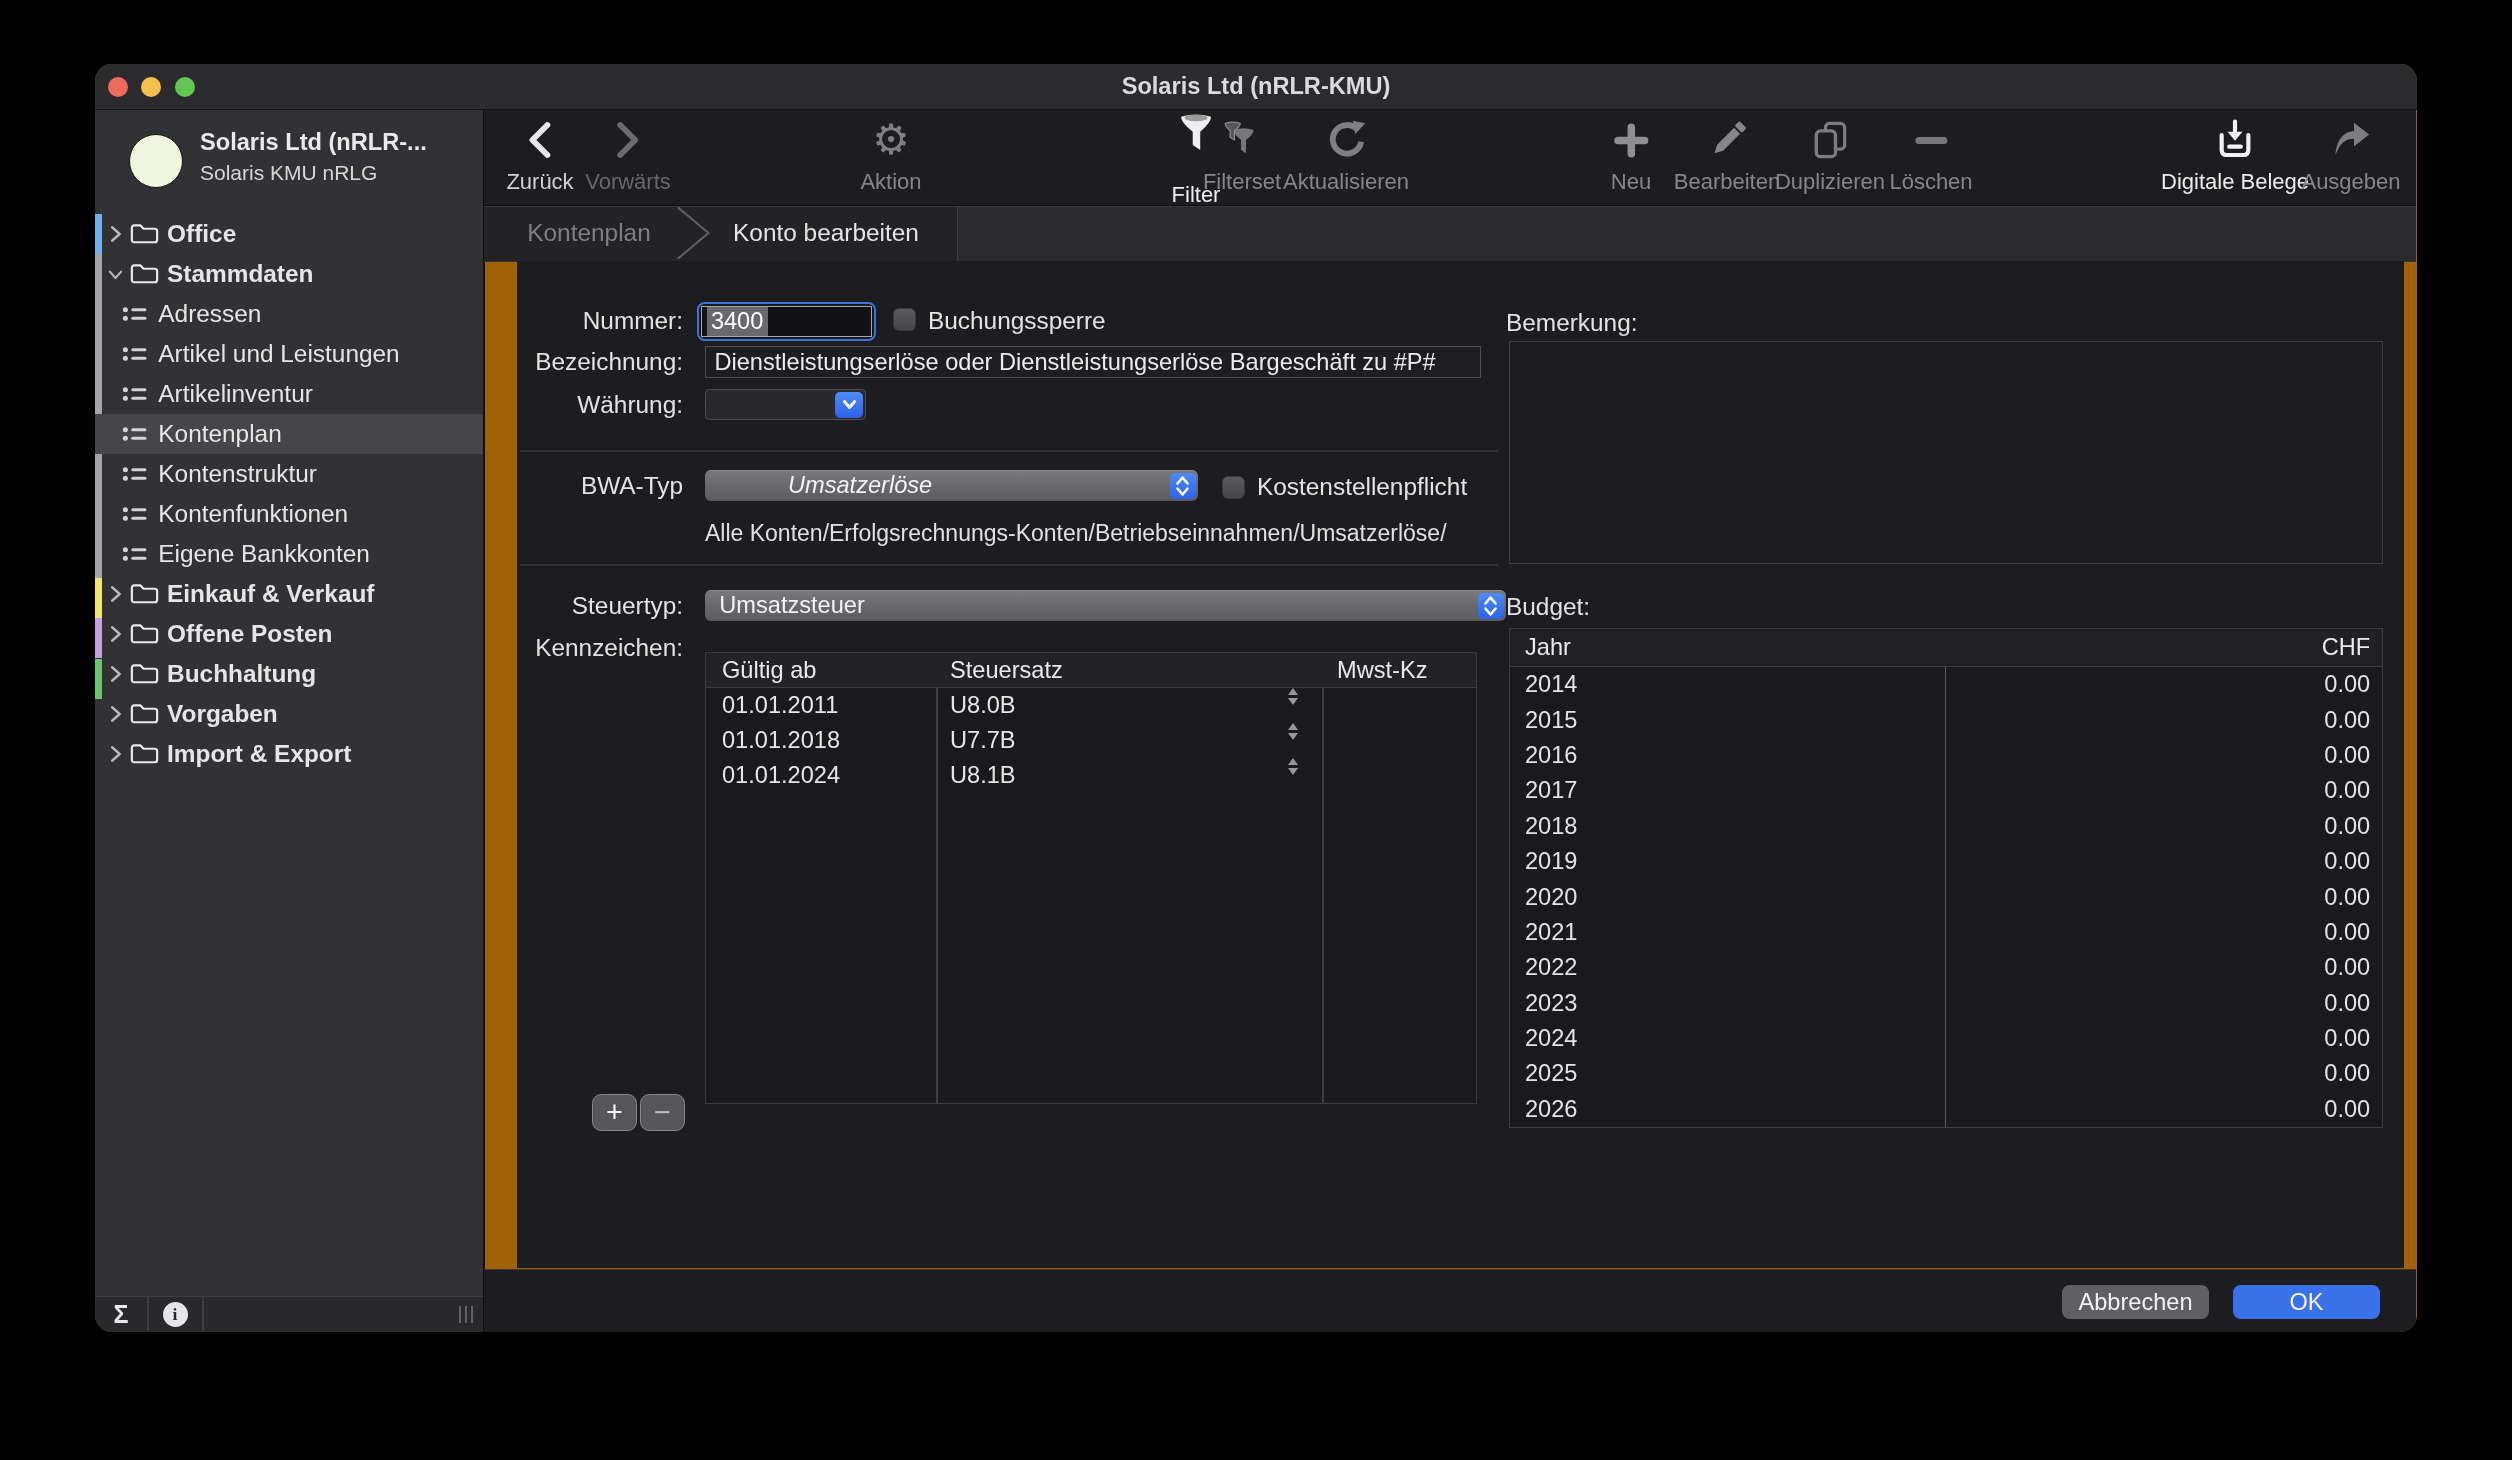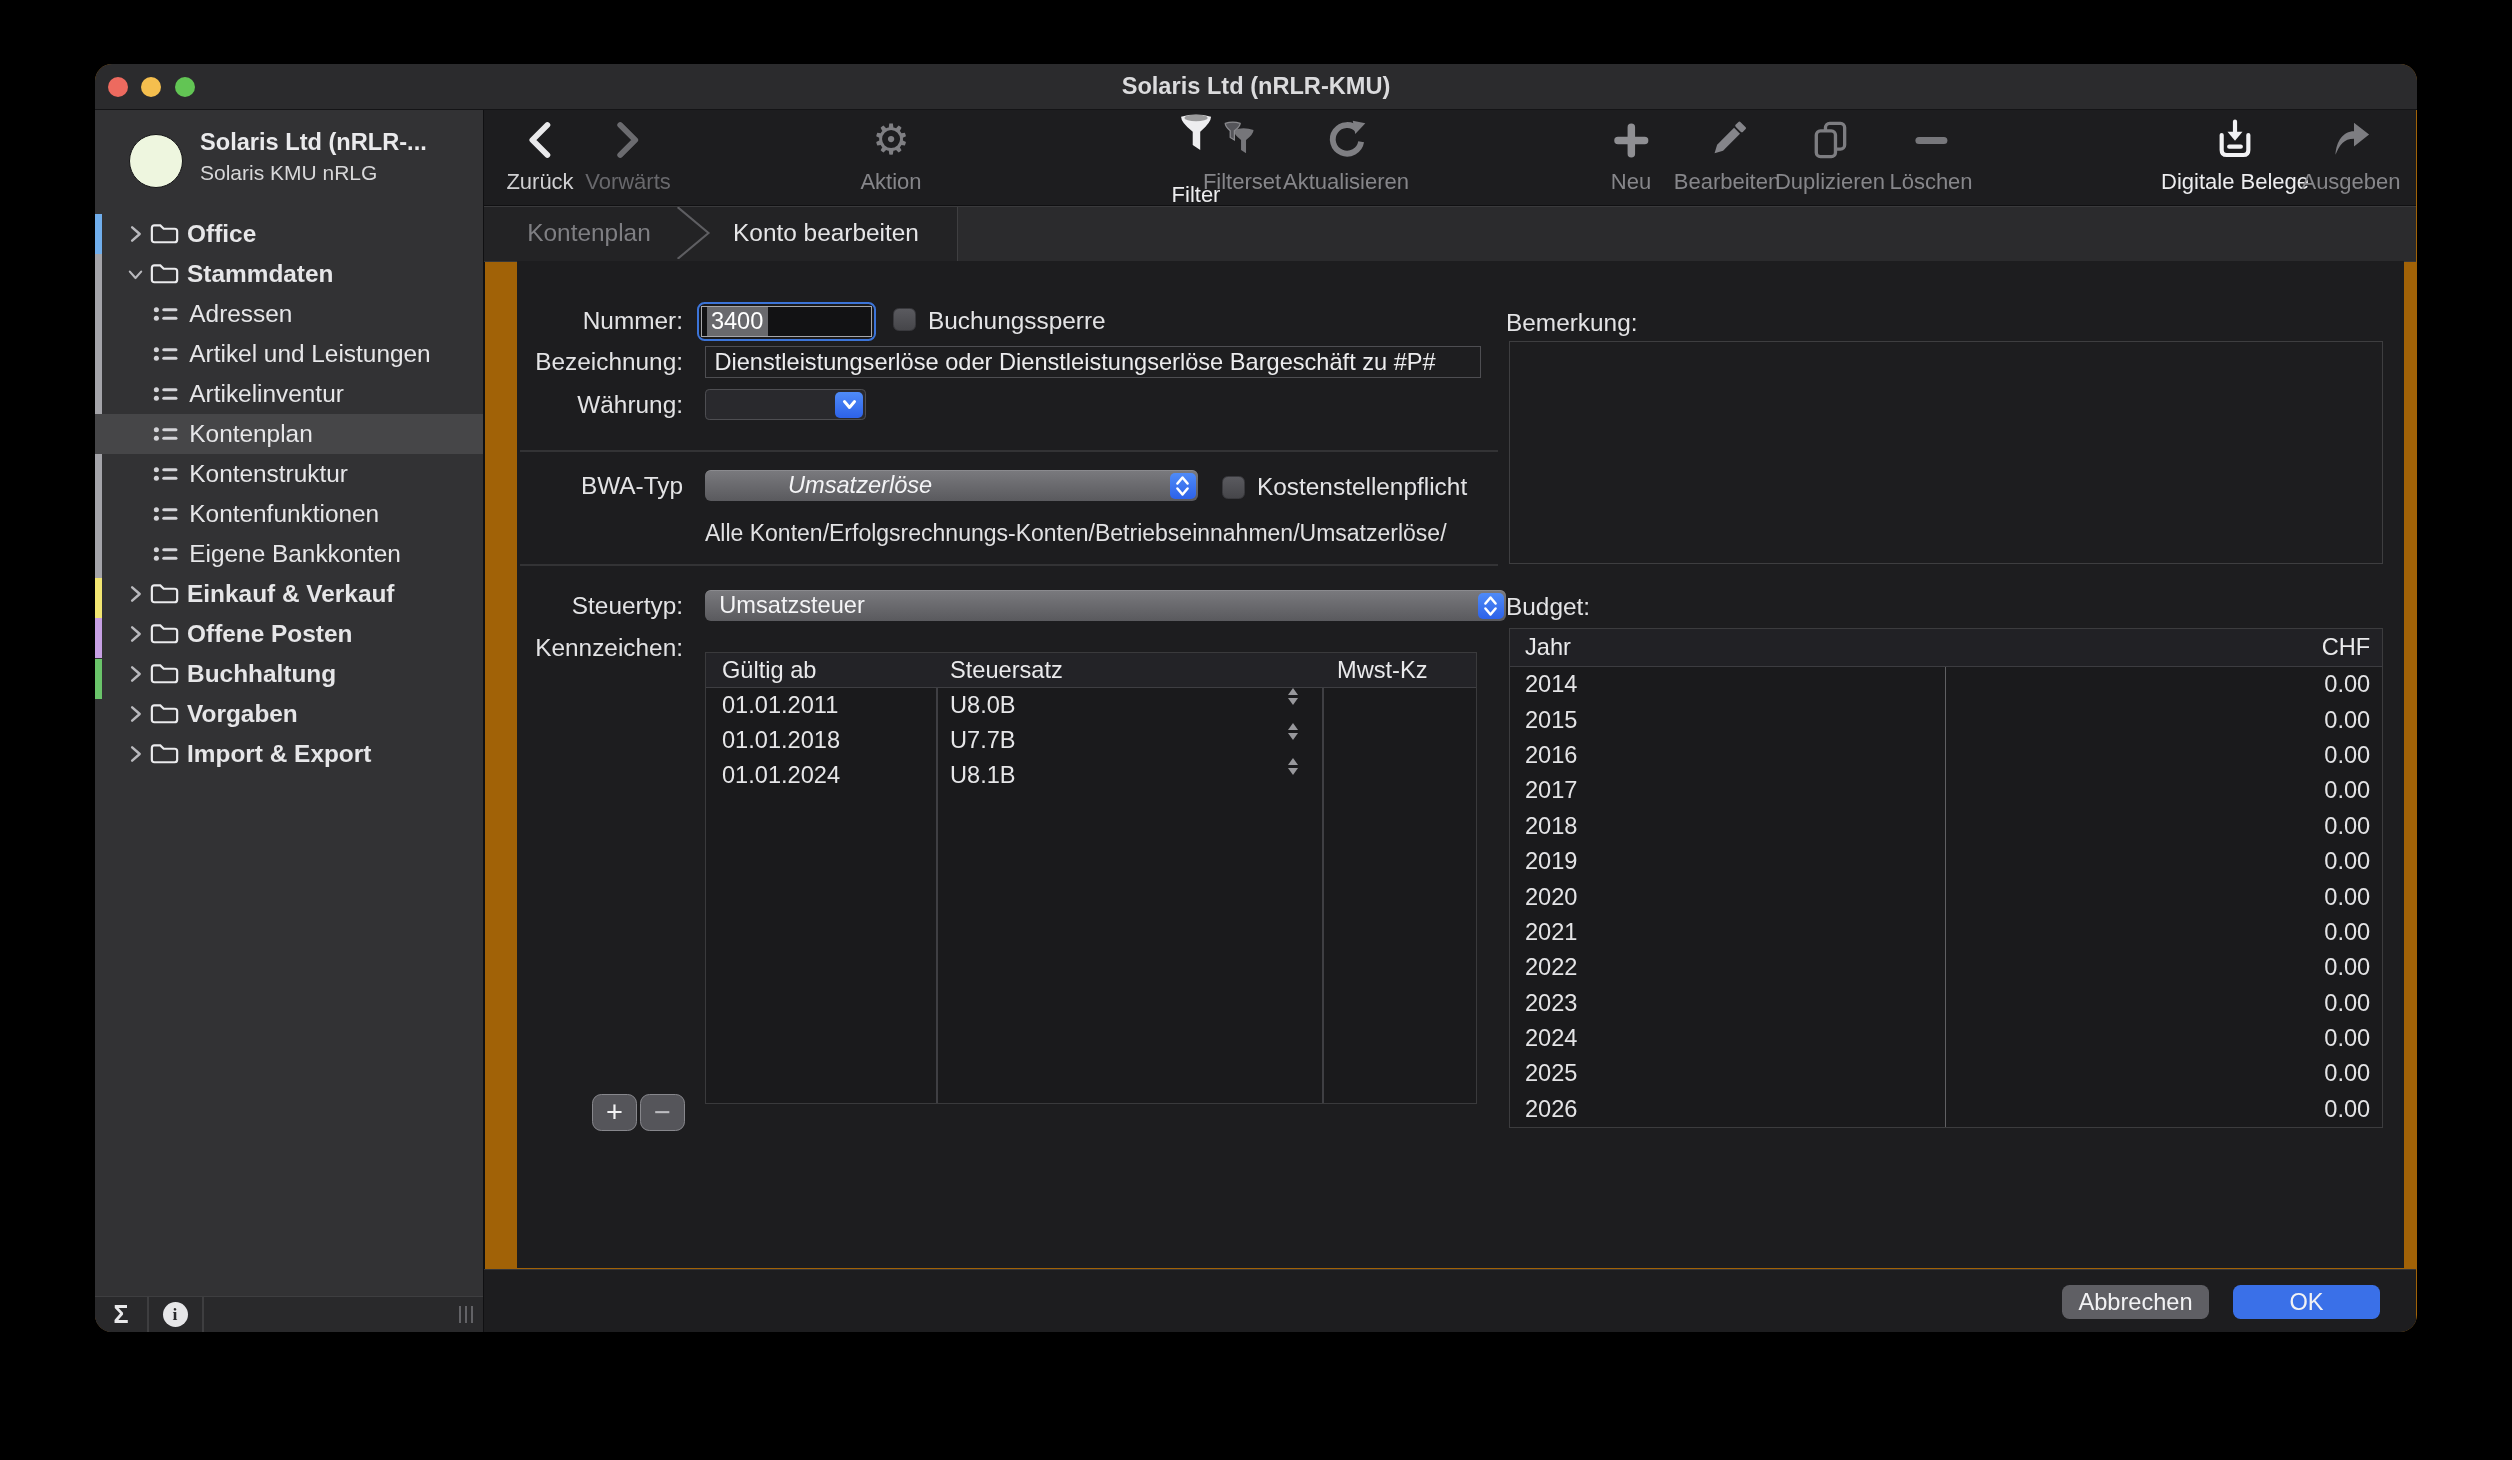--- a/index.html
+++ b/index.html
@@ -16,26 +16,26 @@
   .wtitle{position:absolute;left:0;right:0;top:0;height:44px;line-height:44px;text-align:center;
           font-size:23.6px;font-weight:bold;color:#dbdbdd;}
   
   .sidebar{position:absolute;left:0;top:46px;width:388px;height:1222px;background:#323234;}
   .sb-avatar{position:absolute;left:34px;top:23.6px;width:54px;height:54px;border-radius:50%;
              background:#eef6df;border:1.7px solid #151517;box-sizing:border-box;}
   .sb-names{position:absolute;left:105px;top:18.5px;display:flex;flex-direction:column;}
   .sb-name{font-size:23.6px;font-weight:bold;color:#eaeaec;}
   .sb-sub{font-size:21px;color:#d7d7d9;margin-top:5.9px;}
   .tree{position:absolute;left:0;top:104px;right:0;}
-  .trow{position:relative;height:40px;display:flex;align-items:center;font-size:24.4px;color:#e6e6e8;padding-left:20px;}
+  .trow{position:relative;height:40px;display:flex;align-items:center;font-size:24.4px;color:#e6e6e8;}
   .trow.sel{background:#464648;}
   .trow .chev{width:17px;margin-left:11.8px;display:flex;justify-content:center;}
   .trow .ficon{margin-left:6.7px;width:29px;display:flex;}
   .trow.folder .tlabel{margin-left:7.6px;font-weight:bold;}
-  .trow.child{padding-left:58px;}
+  .trow.child{padding-left:27px;}
   .trow.child .licon{width:27px;display:flex;}
   .trow.child .tlabel{margin-left:9.3px;}
   .strip{position:absolute;left:0;width:6.7px;}
   .strip.blue{top:104px;height:40px;background:#70aeec;}
   .strip.gray{top:144px;height:324px;background:#a4a4a9;}
   .strip.yellow{top:468px;height:40px;background:#f2e672;}
   .strip.purple{top:508px;height:40px;background:#c7a0e4;}
   .strip.green{top:549px;height:40px;background:#6ac46a;}
   .sb-footer{position:absolute;left:0;bottom:0;right:0;height:35px;background:#29292b;border-top:1.7px solid #3e3e40;box-sizing:content-box;}
   .sbf-btn{position:absolute;top:0;height:35px;display:flex;align-items:center;justify-content:center;}

